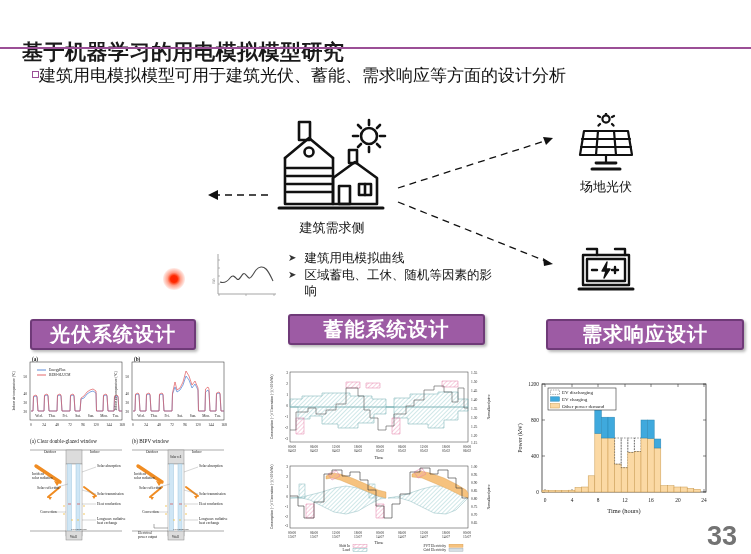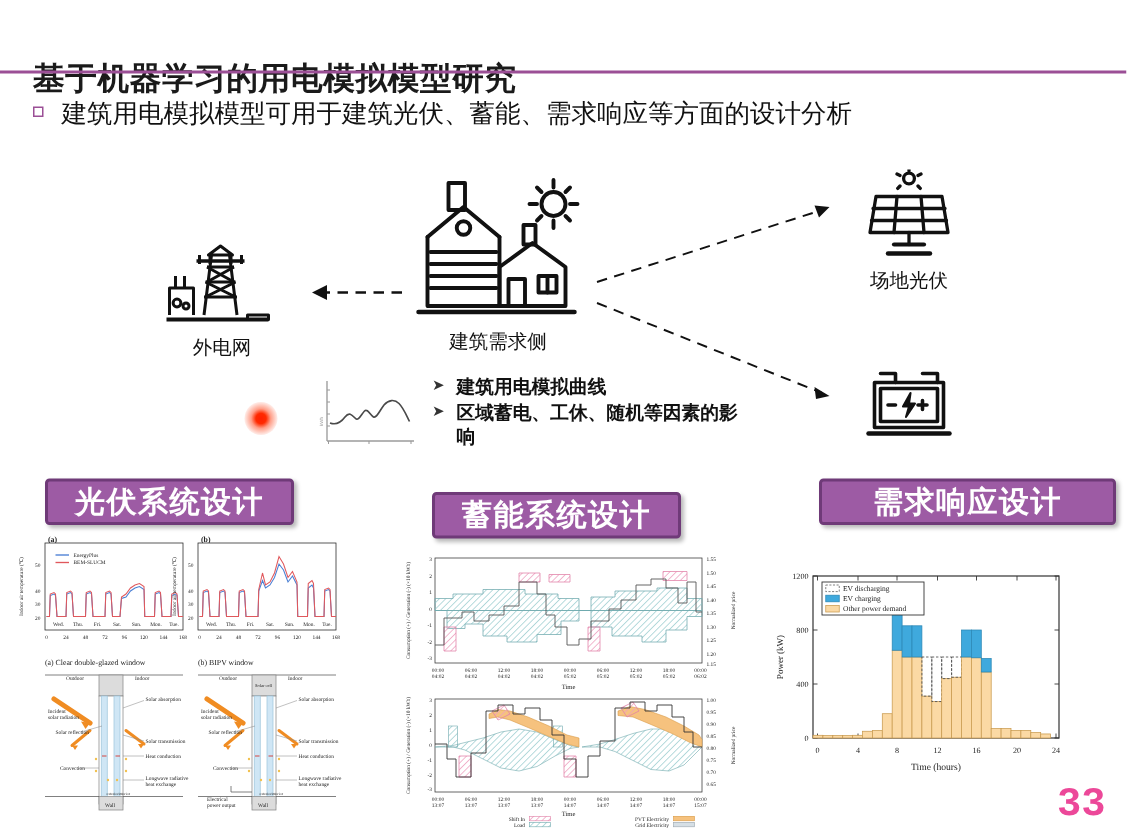--- a/index.html
+++ b/index.html
@@ -24,25 +24,24 @@
   #title-rule {
     position: absolute;
     left: 0; top: 47px;
     width: 751px; height: 2px;
     background: #9b4f96;
   }
 
   
   #bullet-row {
     position: absolute;
-    left: 22px; top: 62px;
+    left: 32px; top: 62px;
     width: 700px;
     display: flex;
     align-items: flex-start;
-    gap: 12px;
   }
   .bullet-sq {
     width: 7px; height: 7px;
     border: 1.4px solid #9b4f96;
     margin-top: 9px;
     flex: 0 0 auto;
     background: #fff;
   }
   #bullet-text {
     font-size: 17px;
@@ -80,56 +79,56 @@
     background: radial-gradient(circle, #ff1f00 0%, #ff2a00 22%, rgba(255,80,40,.55) 42%, rgba(255,120,90,.18) 68%, rgba(255,150,120,0) 100%);
   }
 
   
   #spark { position: absolute; left: 206px; top: 142px; }
 
   
   #sub-bullets { position: absolute; left: 288px; top: 140px; width: 210px; }
   .sub-row { display: flex; align-items: flex-start; gap: 8px; margin-bottom: 1px; }
   .sub-arrow { color: #333; font-size: 10px; line-height: 16px; flex: 0 0 auto; font-weight: bold;}
-  .sub-txt { font-size: 12.5px; line-height: 16px; color: #111; font-weight: 700; }
+  .sub-txt { font-size: 12.5px; line-height: 16px; color: #111; font-weight: 400; }
 
   
   .sec-box {
     position: absolute;
     height: 31px;
     background: #9d5ba4;
     border: 2px solid #6f3a78;
     border-radius: 3px;
     color: #ffffff;
     font-size: 20px;
     font-weight: 700;
     display: flex; align-items: center; justify-content: center;
     box-shadow: 2px 2px 3px rgba(0,0,0,.28);
     letter-spacing: 1px;
   }
   #sec-pv   { left: 30px;  top: 319px; width: 166px; }
-  #sec-st   { left: 288px; top: 328px; width: 166px; }
+  #sec-st   { left: 288px; top: 314px; width: 197px; }
   #sec-dr   { left: 546px; top: 319px; width: 198px; }
 
   
   .fig { position: absolute; }
   #fig-left   { left: 4px;   top: 354px; width: 248px; height: 196px; }
   #fig-mid    { left: 262px; top: 366px; width: 236px; height: 186px; }
   #fig-right  { left: 506px; top: 372px; width: 224px; height: 166px; }
 
   .tiny { font-size: 3.6px; fill: #222; font-family: "Liberation Serif", serif; }
   .tiny2 { font-size: 4.4px; fill: #222; font-family: "Liberation Serif", serif; }
   .cap { font-size: 5.2px; fill: #222; font-family: "Liberation Serif", serif; }
 
   
   #page-num {
     position: absolute; right: 14px; bottom: 2px;
     font-size: 27px; font-weight: bold;
-    color: #ec4899;
-    font-family: Liberation Mono, monospace;
+    color: #737373;
+    font-family: Liberation Sans, sans-serif;
   }
 </style>
 </head>
 <body>
 
 <div id="slide-title">基于机器学习的用电模拟模型研究</div>
 <div id="title-rule"></div>
 
 <div id="bullet-row">
   <span class="bullet-sq"></span>
@@ -143,42 +142,20 @@
     <line x1="268" y1="85" x2="208" y2="85" stroke="#111" stroke-width="1.6" stroke-dasharray="7,5"></line>
     <polygon points="208,85 218,80 218,90" fill="#111"></polygon>
 
     <line x1="398" y1="78" x2="548" y2="30" stroke="#111" stroke-width="1.3" stroke-dasharray="7,5"></line>
     <polygon points="553,28 543,27 546,35" fill="#111"></polygon>
 
     <line x1="398" y1="92" x2="548" y2="152" stroke="#111" stroke-width="1.3" stroke-dasharray="7,5"></line>
     <polygon points="553,154 543,148 544,156" fill="#111"></polygon>
   </svg>
 
-  <div class="node" id="node-grid">
-    <svg class="ic" width="78" height="62" viewBox="0 0 78 62">
-      <g fill="none" stroke="#111" stroke-width="2" stroke-linejoin="round">
-
-        <path d="M38 6 L30 12 L46 12 Z"></path>
-        <path d="M32 12 L27 52 M44 12 L49 52"></path>
-        <path d="M29 20 L47 20 M28 30 L48 30 M27 40 L49 40"></path>
-        <path d="M29 20 L47 30 M47 20 L29 30 M28 30 L48 40 M48 30 L28 40"></path>
-        <path d="M22 16 L54 16" stroke-width="2.2"></path>
-        <path d="M24 12 L24 18 M31 12 L31 18 M45 12 L45 18 M52 12 L52 18"></path>
-
-        <path d="M4 52 L4 34 L20 34 L20 52"></path>
-        <path d="M8 34 L8 26 M14 34 L14 26"></path>
-        <circle cx="9" cy="44" r="2.6"></circle>
-        <circle cx="15" cy="46" r="2"></circle>
-
-        <path d="M2 55 L70 55" stroke-width="2.6"></path>
-        <path d="M56 52 L70 52 L70 55 L56 55 Z"></path>
-      </g>
-    </svg>
-    <div class="caption">外电网</div>
-  </div>
 
   <div class="node" id="node-pv">
     <svg class="ic" width="72" height="62" viewBox="0 0 72 62">
       <g fill="none" stroke="#111" stroke-width="2.2" stroke-linejoin="round" stroke-linecap="round">
 
         <circle cx="36" cy="6" r="3.6"></circle>
         <path d="M36 0 L36 1 M28 3 L30 4 M44 3 L42 4 M30 11 L28.5 12.6 M42 11 L43.5 12.6"></path>
 
         <path d="M14 18 L58 18 L62 42 L10 42 Z"></path>
         <path d="M12 26 L60 26 M11 34 L61 34"></path>

